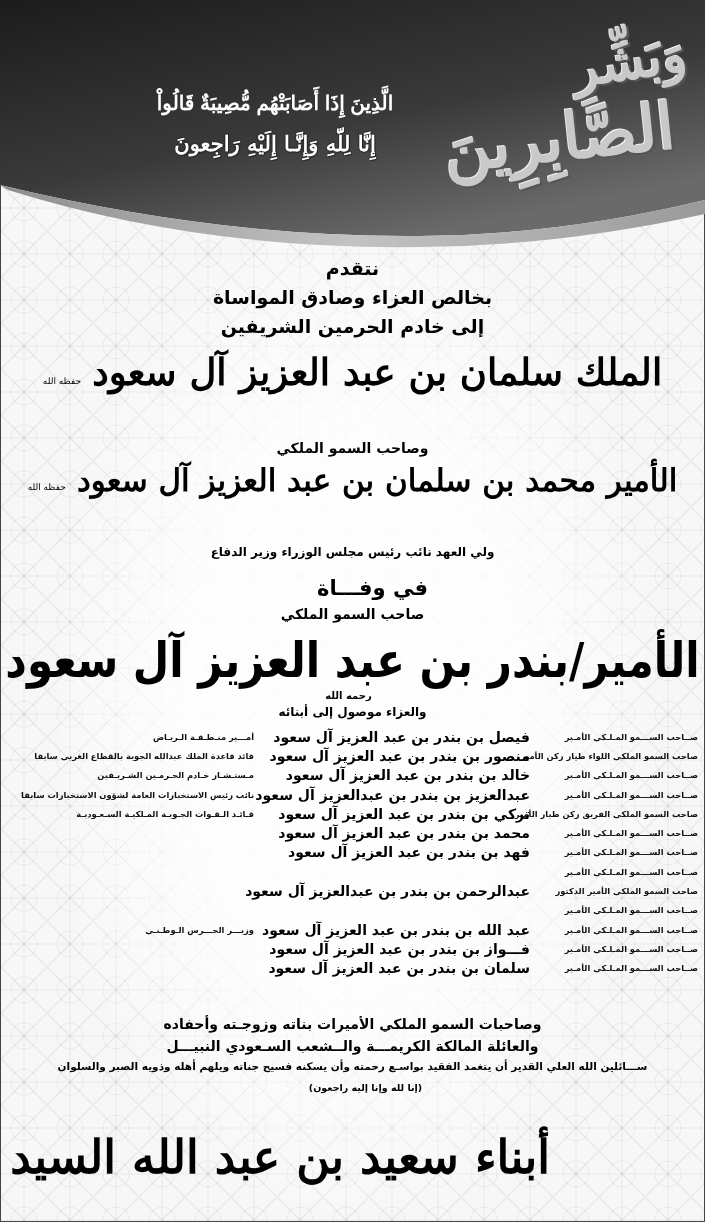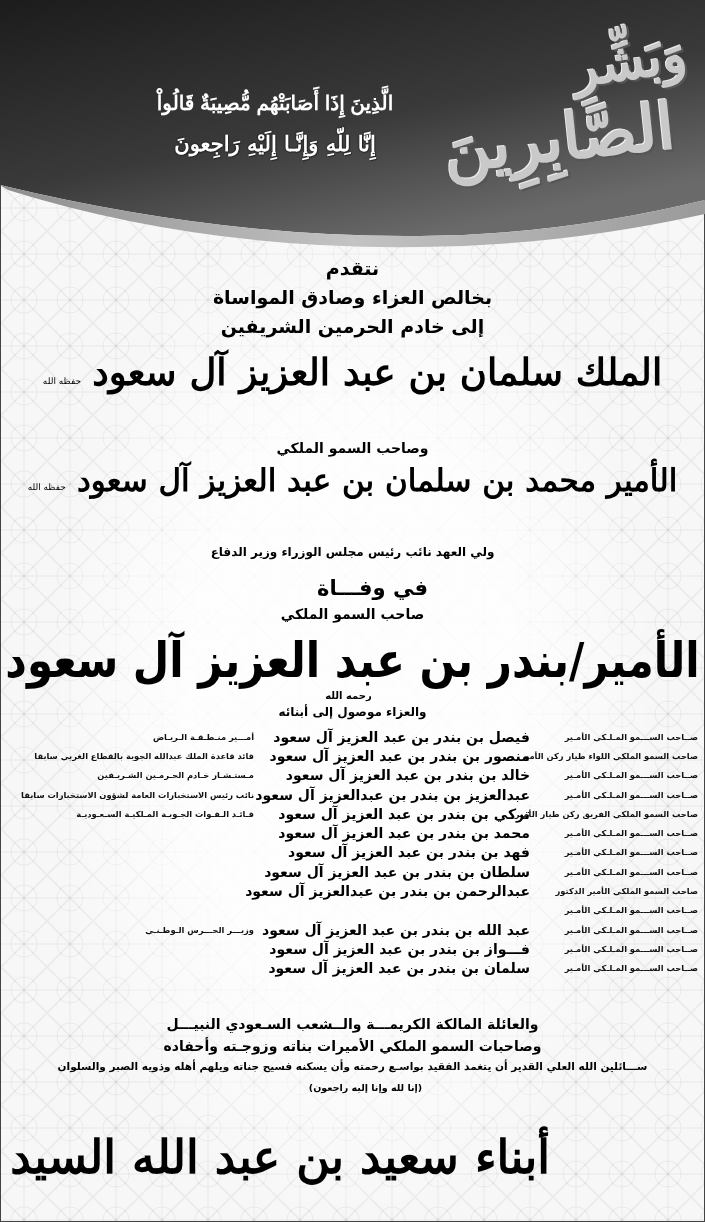--- a/index.html
+++ b/index.html
@@ -182,21 +182,20 @@
       <span class="son-name">محمد بن بندر بن عبد العزيز آل سعود</span>
       <span class="son-position"></span>
     </div>
   <div class="son-row">
       <span class="son-title">صــاحب الســـمو المـلـكي الأمـير</span>
       <span class="son-name">فهد بن بندر بن عبد العزيز آل سعود</span>
       <span class="son-position"></span>
     </div>
   <div class="son-row">
       <span class="son-title">صــاحب الســـمو المـلـكي الأمـير</span>
-      <span class="son-name">سلطان بن بندر بن عبد العزيز آل سعود</span>
       <span class="son-position"></span>
     </div>
   <div class="son-row">
       <span class="son-title">صاحب السمو الملكي الأمير الدكتور</span>
       <span class="son-name">عبدالرحمن بن بندر بن عبدالعزيز آل سعود</span>
       <span class="son-position"></span>
     </div>
   <div class="son-row">
       <span class="son-title">صــاحب الســـمو المـلـكي الأمـير</span>
       <span class="son-position"></span>
@@ -212,22 +211,22 @@
       <span class="son-position"></span>
     </div>
   <div class="son-row">
       <span class="son-title">صــاحب الســـمو المـلـكي الأمـير</span>
       <span class="son-name">سلمان بن بندر بن عبد العزيز آل سعود</span>
       <span class="son-position"></span>
     </div>
 </div>
 
 <div class="center closing-1" style="top:1013px;">
+  <div>وصاحبات السمو الملكي الأميرات بناته وزوجـته وأحفاده</div>
   <div>والعائلة المالكة الكريمـــة والــشعب السـعودي النبيـــل</div>
-  <div>وصاحبات السمو الملكي الأميرات بناته وزوجـته وأحفاده</div>
 </div>
 <div class="center closing-prayer" style="top:1060px;">ســـائلين الله العلي القدير أن يتغمد الفقيد بواسـع رحمته وأن يسكنه فسيح جناته ويلهم أهله وذويه الصبر والسلوان</div>
 <div class="center closing-verse" style="top:1082px;padding-left:26px;">(إنا لله وإنا إليه راجعون)</div>
 
 <div class="signature">
   <span class="sig-name">أبناء سعيد بن عبد الله السيد</span>
 
 </div>
 
 </body></html>

